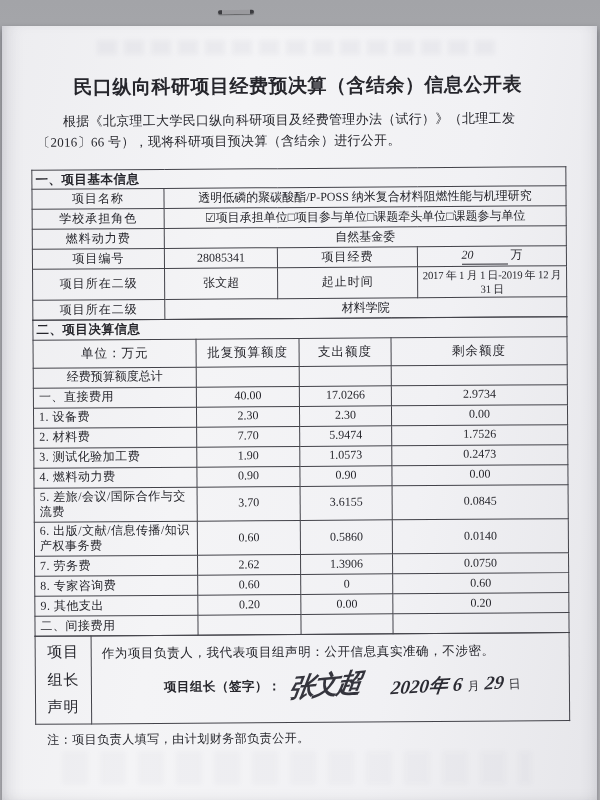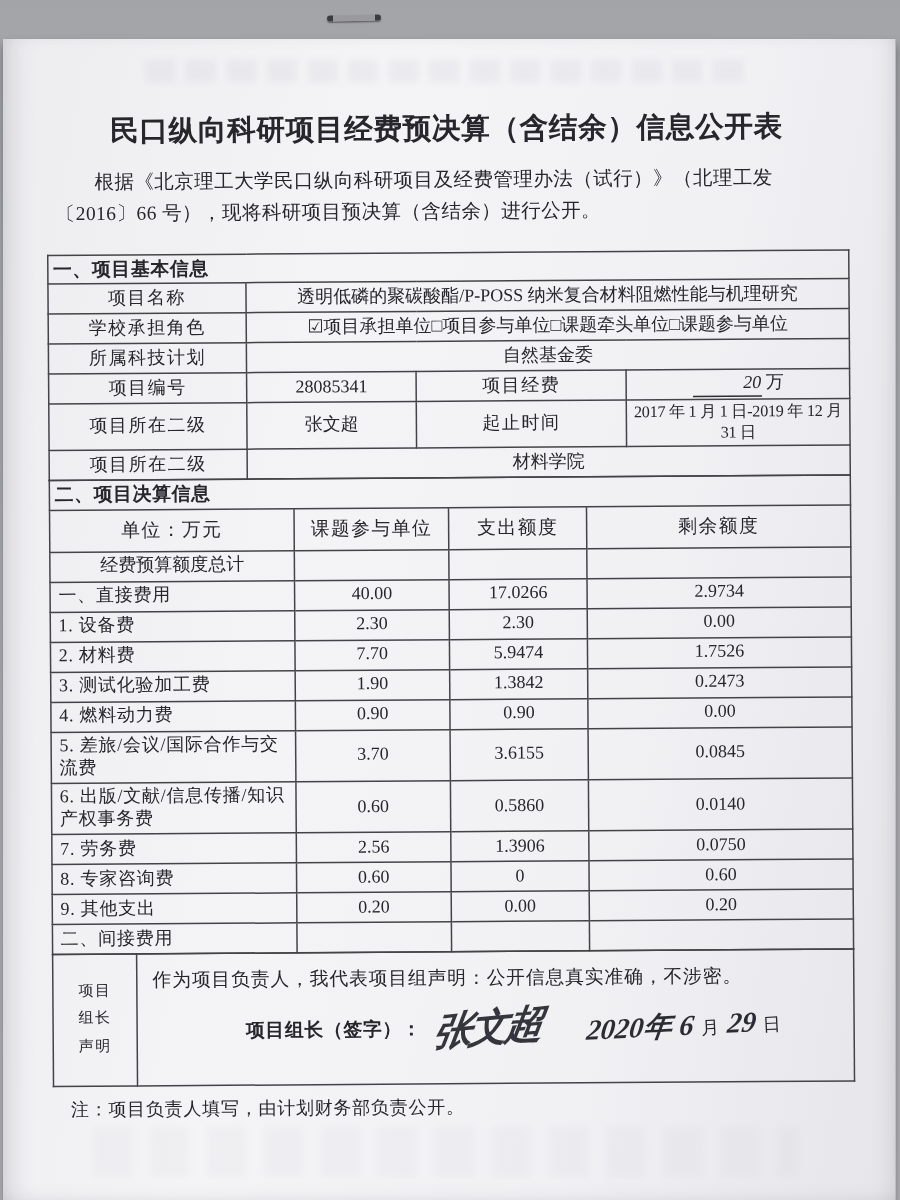--- a/index.html
+++ b/index.html
@@ -84,30 +84,30 @@
     letter-spacing: .5px;
   }
   td.lbl { letter-spacing: 1px; }
   td.name-cell { text-align: left; padding-left: 5px; letter-spacing: .5px; }
   tr.tall td { height: 32px; }
   td.col-hdr { height: 28px; font-size: 12.5px; letter-spacing: 1px; }
   .small { font-size: 10.8px; letter-spacing: -0.2px; }
   .uline {
     display: inline-block;
     min-width: 46px;
-    text-align: right;
+    text-align: left;
     border-bottom: 1px solid #2c2c34;
     font-style: italic;
   }
   .unit { margin-left: 3px; }
 
   
   td.decl-label {
     height: 88px;
-    font-size: 10px;
+    font-size: 15px;
     line-height: 1.85;
     letter-spacing: 1px;
   }
   td.decl-body {
     height: 88px;
     text-align: left;
     vertical-align: top;
     padding: 9px 10px 4px 10px;
   }
   .statement { font-size: 12.5px; letter-spacing: .6px; }
@@ -183,21 +183,21 @@
         </tr>
         <tr>
           <td class="lbl">项目名称</td>
           <td colspan="3">透明低磷的聚碳酸酯/P-POSS 纳米复合材料阻燃性能与机理研究</td>
         </tr>
         <tr>
           <td class="lbl">学校承担角色</td>
           <td colspan="3">☑项目承担单位□项目参与单位□课题牵头单位□课题参与单位</td>
         </tr>
         <tr>
-          <td class="lbl">所属科技计划</td>
+          <td class="lbl">燃料动力费</td>
           <td colspan="3">自然基金委</td>
         </tr>
         <tr>
           <td class="lbl">项目编号</td>
           <td>28085341</td>
           <td class="lbl">项目经费</td>
           <td><span class="uline">20</span><span class="unit">万</span></td>
         </tr>
         <tr>
           <td class="lbl">项目所在二级</td>
@@ -218,21 +218,21 @@
             <col style="width:103px">
             <col style="width:92px">
             <col style="width:176px">
           </colgroup>
         <tbody>
             <tr>
           <td colspan="4" class="section-hdr">二、项目决算信息</td>
         </tr>
         <tr>
           <td class="col-hdr">单位：万元</td>
-          <td class="col-hdr">课题参与单位</td>
+          <td class="col-hdr">批复预算额度</td>
           <td class="col-hdr">支出额度</td>
           <td class="col-hdr">剩余额度</td>
         </tr>
         <tr>
           <td>经费预算额度总计</td>
           <td></td>
           <td></td>
           <td></td>
         </tr>
         <tr>
@@ -249,21 +249,21 @@
         </tr>
         <tr>
           <td class="name-cell">2. 材料费</td>
           <td>7.70</td>
           <td>5.9474</td>
           <td>1.7526</td>
         </tr>
         <tr>
           <td class="name-cell">3. 测试化验加工费</td>
           <td>1.90</td>
-          <td>1.3842</td>
+          <td>1.0573</td>
           <td>0.2473</td>
         </tr>
         <tr>
           <td class="name-cell">4. 燃料动力费</td>
           <td>0.90</td>
           <td>0.90</td>
           <td>0.00</td>
         </tr>
         <tr class="tall">
           <td class="name-cell">5. 差旅/会议/国际合作与交流费</td>
@@ -272,21 +272,21 @@
           <td>0.0845</td>
         </tr>
         <tr class="tall">
           <td class="name-cell">6. 出版/文献/信息传播/知识产权事务费</td>
           <td>0.60</td>
           <td>0.5860</td>
           <td>0.0140</td>
         </tr>
         <tr>
           <td class="name-cell">7. 劳务费</td>
-          <td>2.56</td>
+          <td>2.62</td>
           <td>1.3906</td>
           <td>0.0750</td>
         </tr>
         <tr>
           <td class="name-cell">8. 专家咨询费</td>
           <td>0.60</td>
           <td>0</td>
           <td>0.60</td>
         </tr>
         <tr>

